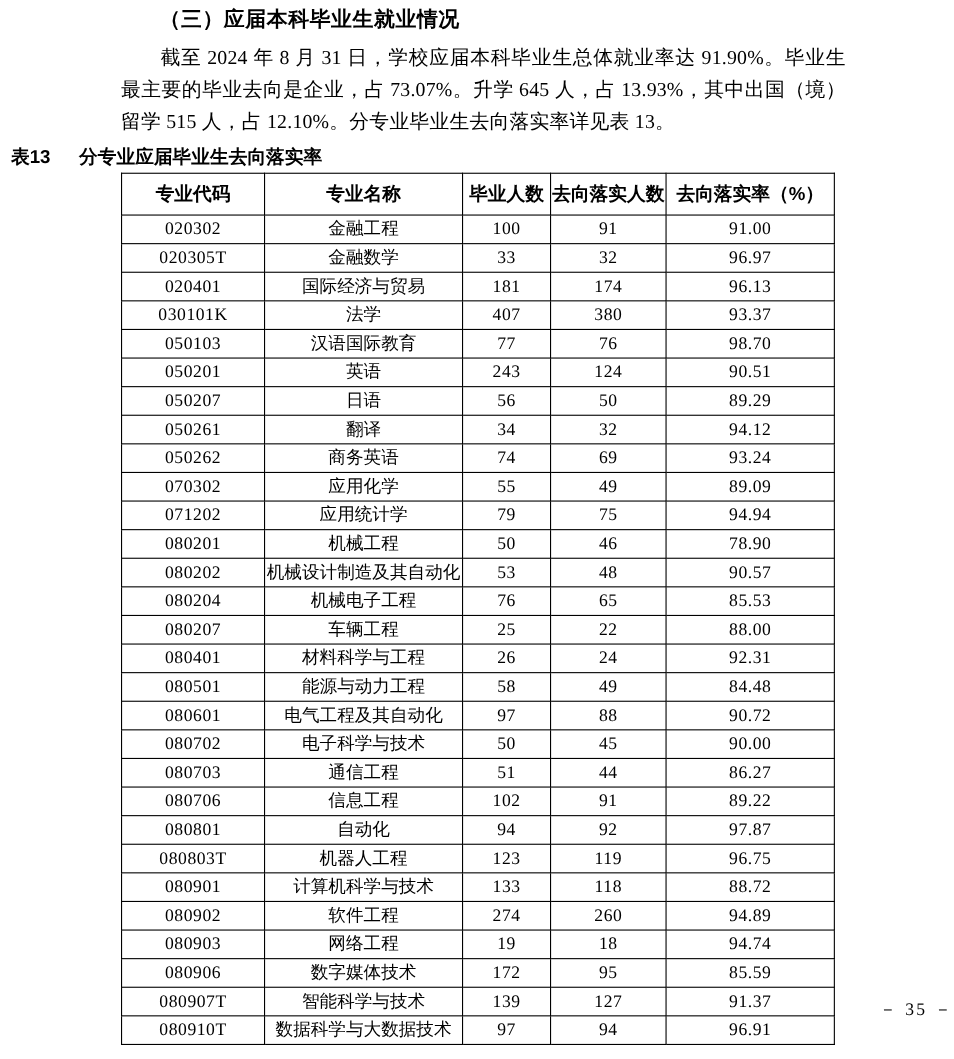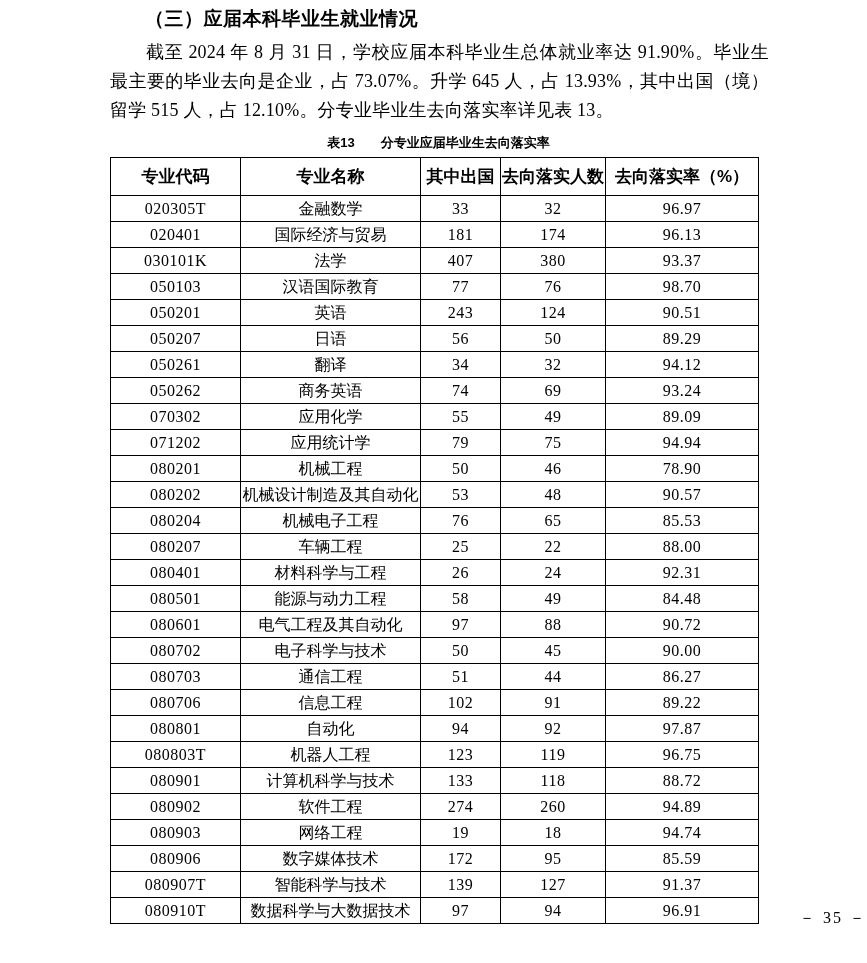--- a/index.html
+++ b/index.html
@@ -36,24 +36,23 @@
     margin: 0;
     padding: 4px 98px 0 110px;
     font-size: 18px;
     line-height: 29px;
     text-align: justify;
     text-justify: inter-ideograph;
     text-indent: 2em;
     letter-spacing: 0.2px;
   }
   .table-title {
-    text-align: center;
     font-family: "Liberation Sans", "DejaVu Sans", sans-serif;
     font-weight: bold;
-    font-size: 13px;
+    font-size: 17px;
     line-height: 24px;
     margin: 6px 0 2px 0;
     padding-left: 10px;
   }
   .table-title .gap {
     display: inline-block;
     width: 26px;
   }
   table.data {
     border-collapse: collapse;
@@ -117,27 +116,34 @@
       <col class="c-code">
       <col class="c-name">
       <col class="c-grad">
       <col class="c-place">
       <col class="c-rate">
     </colgroup>
     <thead>
       <tr>
         <th>专业代码</th>
         <th>专业名称</th>
-        <th>其中出国</th>
+        <th>毕业人数</th>
         <th>去向落实人数</th>
         <th>去向落实率（%）</th>
       </tr>
     </thead>
     <tbody>
         <tr>
+          <td class="num">020302</td>
+          <td>金融工程</td>
+          <td class="num">100</td>
+          <td class="num">91</td>
+          <td class="num">91.00</td>
+        </tr>
+        <tr>
           <td class="num">020305T</td>
           <td>金融数学</td>
           <td class="num">33</td>
           <td class="num">32</td>
           <td class="num">96.97</td>
         </tr>
         <tr>
           <td class="num">020401</td>
           <td>国际经济与贸易</td>
           <td class="num">181</td>

